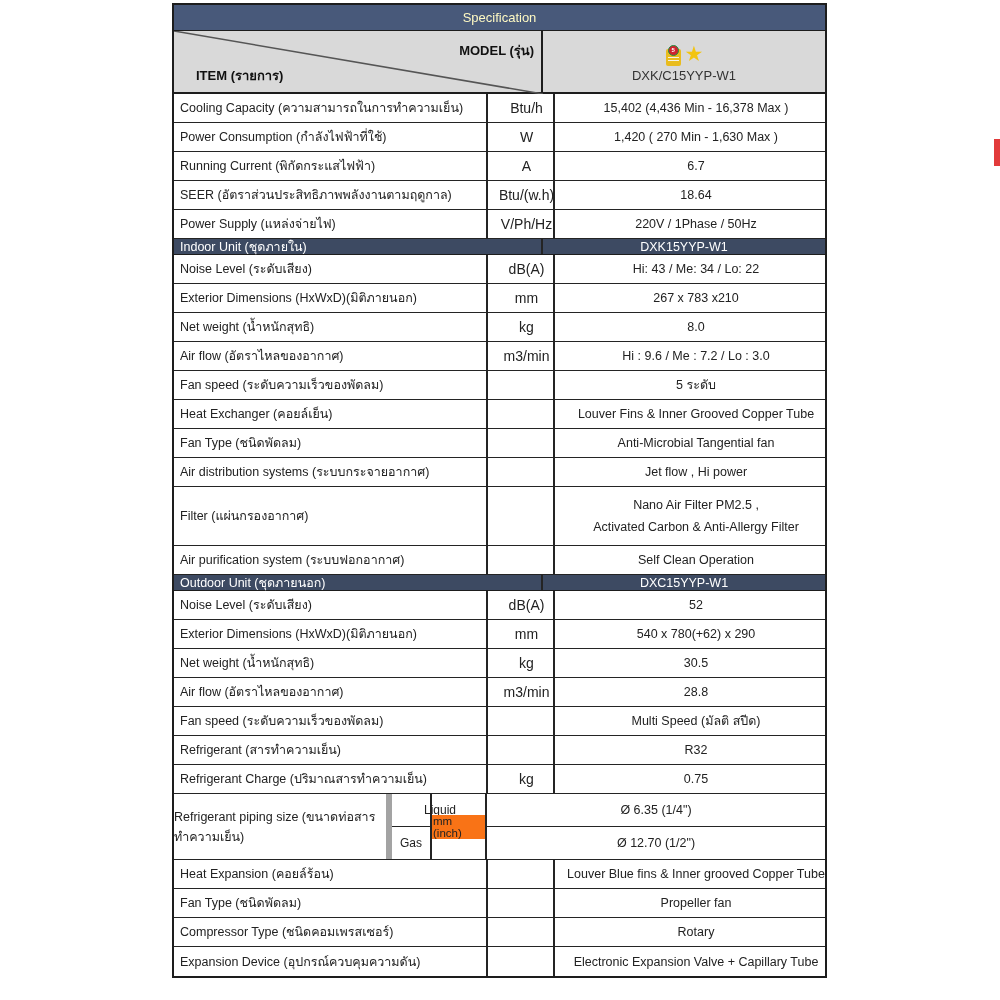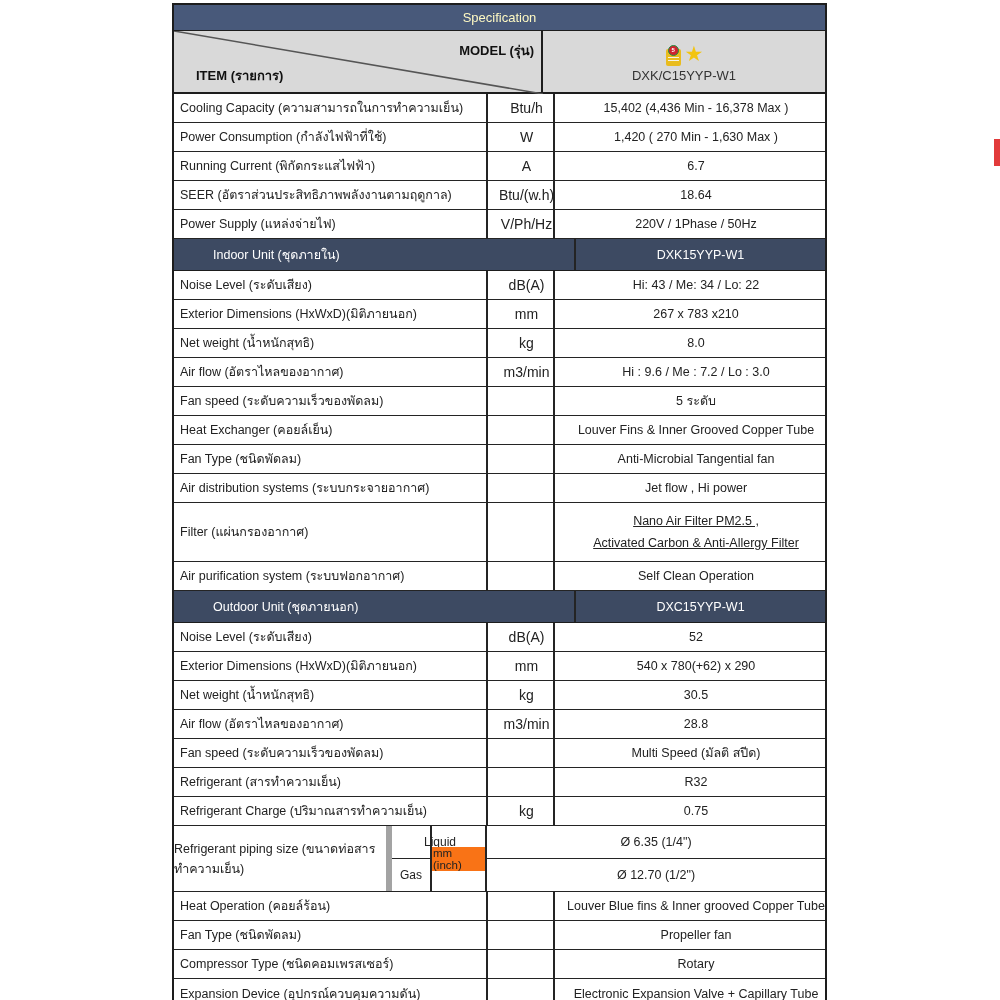--- a/index.html
+++ b/index.html
@@ -27,25 +27,25 @@
     background:#cf2430;border:1.5px solid #1f9141;color:#fff;font-size:6px;font-weight:bold;
     display:flex;align-items:center;justify-content:center;}
   .star{color:#f2c410;font-size:21px;line-height:20px;}
   .model-value{font-size:13px;color:#333;}
   
   .row{display:flex;height:29px;border-bottom:1px solid #242424;font-size:12.5px;background:#fff;gap:12px;}
   .c-label{width:314px;border-right:2px solid #242424;display:flex;align-items:center;padding:0 4px 0 6px;}
   .c-unit{width:55px;border-right:2px solid #242424;display:flex;align-items:center;justify-content:center;
     font-size:14px;text-align:center;}
   .c-value{flex:1;display:flex;align-items:center;justify-content:center;text-align:center;}
-  .section{display:flex;height:32px;border-bottom:1px solid #1d1d1d;background:#3d4a62;color:#fff;font-size:12.5px;padding-left:33px;}
+  .section{display:flex;height:16px;border-bottom:1px solid #1d1d1d;background:#3d4a62;color:#fff;font-size:12.5px;}
   .s-left{width:369px;border-right:2px solid #242424;display:flex;align-items:center;padding-left:6px;}
   .s-right{flex:1;display:flex;align-items:center;justify-content:center;}
   .row.tall{height:59px;}
-  .row.tall .c-value{flex-direction:column;justify-content:space-around;padding:7px 0;text-decoration:underline;}
+  .row.tall .c-value{flex-direction:column;justify-content:space-around;padding:7px 0;}
   
   .piping{display:flex;height:66px;border-bottom:1px solid #242424;font-size:12.5px;}
   .p-label{width:218px;border-right:6px solid #a3a3a3;display:flex;align-items:center;}
   .p-mid{width:40px;border-right:2px solid #242424;display:flex;flex-direction:column;font-size:12px;}
   .p-mid div{flex:1;display:flex;align-items:center;justify-content:center;}
   .p-mid div:first-child{border-bottom:1px solid #242424;padding-left:48px;}
   .p-unit{width:55px;border-right:2px solid #242424;position:relative;display:flex;align-items:center;
     justify-content:center;font-size:11.5px;}
   .p-unit::before{content:"";position:absolute;left:0;right:0;top:50%;border-top:1px solid #242424;}
   .p-unit span{position:relative;background:#f97316;padding:0 1px;}
@@ -216,21 +216,21 @@
       <div class="p-unit">
         <span>mm (inch)</span>
       </div>
       <div class="p-value">
         <div>Ø 6.35 (1/4")</div>
         <div>Ø 12.70 (1/2")</div>
       </div>
     </div>
 
     <div class="row">
-      <div class="c-label">Heat Operation (คอยล์ร้อน)</div>
+      <div class="c-label">Heat Expansion (คอยล์ร้อน)</div>
       <div class="c-unit"></div>
       <div class="c-value">Louver Blue fins &amp; Inner grooved Copper Tube</div>
     </div>
     <div class="row">
       <div class="c-label">Fan Type (ชนิดพัดลม)</div>
       <div class="c-unit"></div>
       <div class="c-value">Propeller fan</div>
     </div>
     <div class="row">
       <div class="c-label">Compressor Type (ชนิดคอมเพรสเซอร์)</div>

